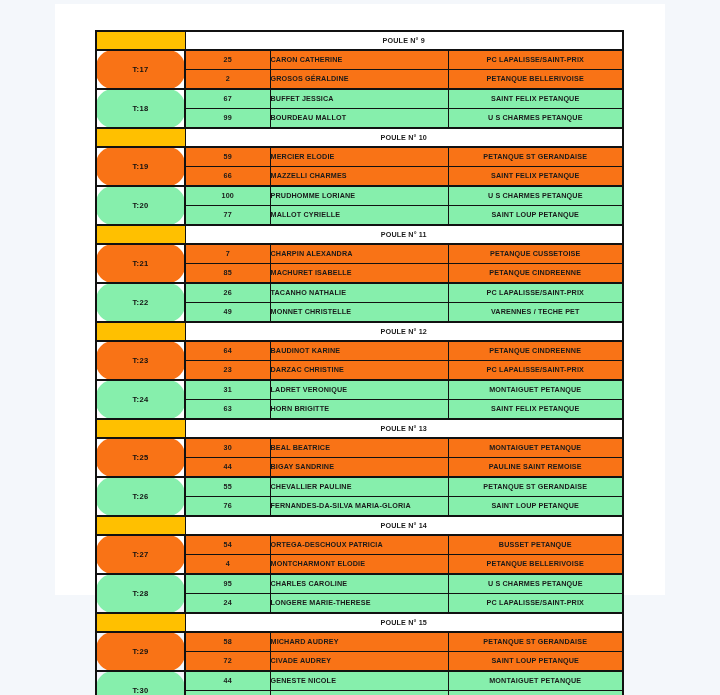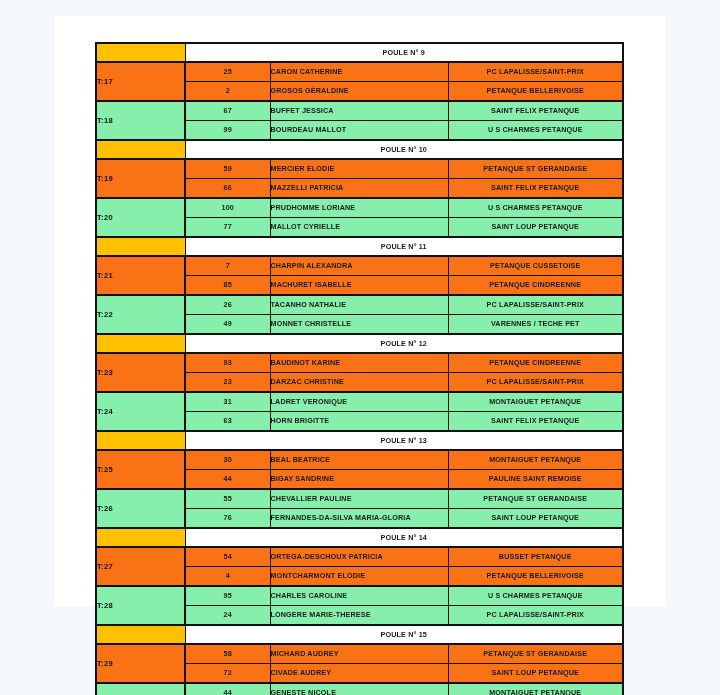--- a/index.html
+++ b/index.html
@@ -10,21 +10,21 @@
   body {
     width: 720px;
     height: 695px;
     background: #f4f7fb;
     font-family: "Liberation Sans", sans-serif;
     overflow: hidden;
   }
   #page {
     position: absolute;
     left: 55px;
-    top: 16px;
+    top: 4px;
     width: 610px;
     height: 591px;
     background: #ffffff;
     text-decoration: underline;
   }
   #doc {
     position: absolute;
     left: 40px;
     top: 26px;
     width: 527px;
@@ -69,25 +69,26 @@
   td.poule-title {
     background: #ffffff;
     text-align: center;
     font-size: 7.4px;
     letter-spacing: 0.5px;
     color: #000000;
   }
 
   
   tr.player td.terrain {
-    text-align: left;
+    text-align: center;
     font-size: 7.6px;
     letter-spacing: 0.3px;
     color: #111111;
     border-right: 2px solid #111111;
+    border-radius: 17px;
   }
   td.num {
     text-align: center;
     font-size: 7.2px;
     color: #111111;
   }
   td.name {
     padding-left: 4px;
     font-size: 7.2px;
     color: #111111;
@@ -150,21 +151,21 @@
             <td class="poule-title" colspan="3">POULE N° 10</td>
           </tr>
           <tr class="player bg-green block-start">
             <td class="terrain" rowspan="2">T:19</td>
             <td class="num">59</td>
             <td class="name">MERCIER ELODIE</td>
             <td class="club">PETANQUE ST GERANDAISE</td>
           </tr>
           <tr class="player bg-green block-end">
             <td class="num">66</td>
-            <td class="name">MAZZELLI PATRICIA</td>
+            <td class="name">MAZZELLI CHARMES</td>
             <td class="club">SAINT FELIX PETANQUE</td>
           </tr>
           <tr class="player bg-blue block-start">
             <td class="terrain" rowspan="2">T:20</td>
             <td class="num">100</td>
             <td class="name">PRUDHOMME LORIANE</td>
             <td class="club">U S CHARMES PETANQUE</td>
           </tr>
           <tr class="player bg-blue block-end">
             <td class="num">77</td>
@@ -196,21 +197,21 @@
             <td class="num">49</td>
             <td class="name">MONNET CHRISTELLE</td>
             <td class="club">VARENNES / TECHE PET</td>
           </tr>
           <tr class="poule-head">
             <td class="poule-tag"></td>
             <td class="poule-title" colspan="3">POULE N° 12</td>
           </tr>
           <tr class="player bg-green block-start">
             <td class="terrain" rowspan="2">T:23</td>
-            <td class="num">93</td>
+            <td class="num">64</td>
             <td class="name">BAUDINOT KARINE</td>
             <td class="club">PETANQUE CINDREENNE</td>
           </tr>
           <tr class="player bg-green block-end">
             <td class="num">23</td>
             <td class="name">DARZAC CHRISTINE</td>
             <td class="club">PC LAPALISSE/SAINT-PRIX</td>
           </tr>
           <tr class="player bg-blue block-start">
             <td class="terrain" rowspan="2">T:24</td>

